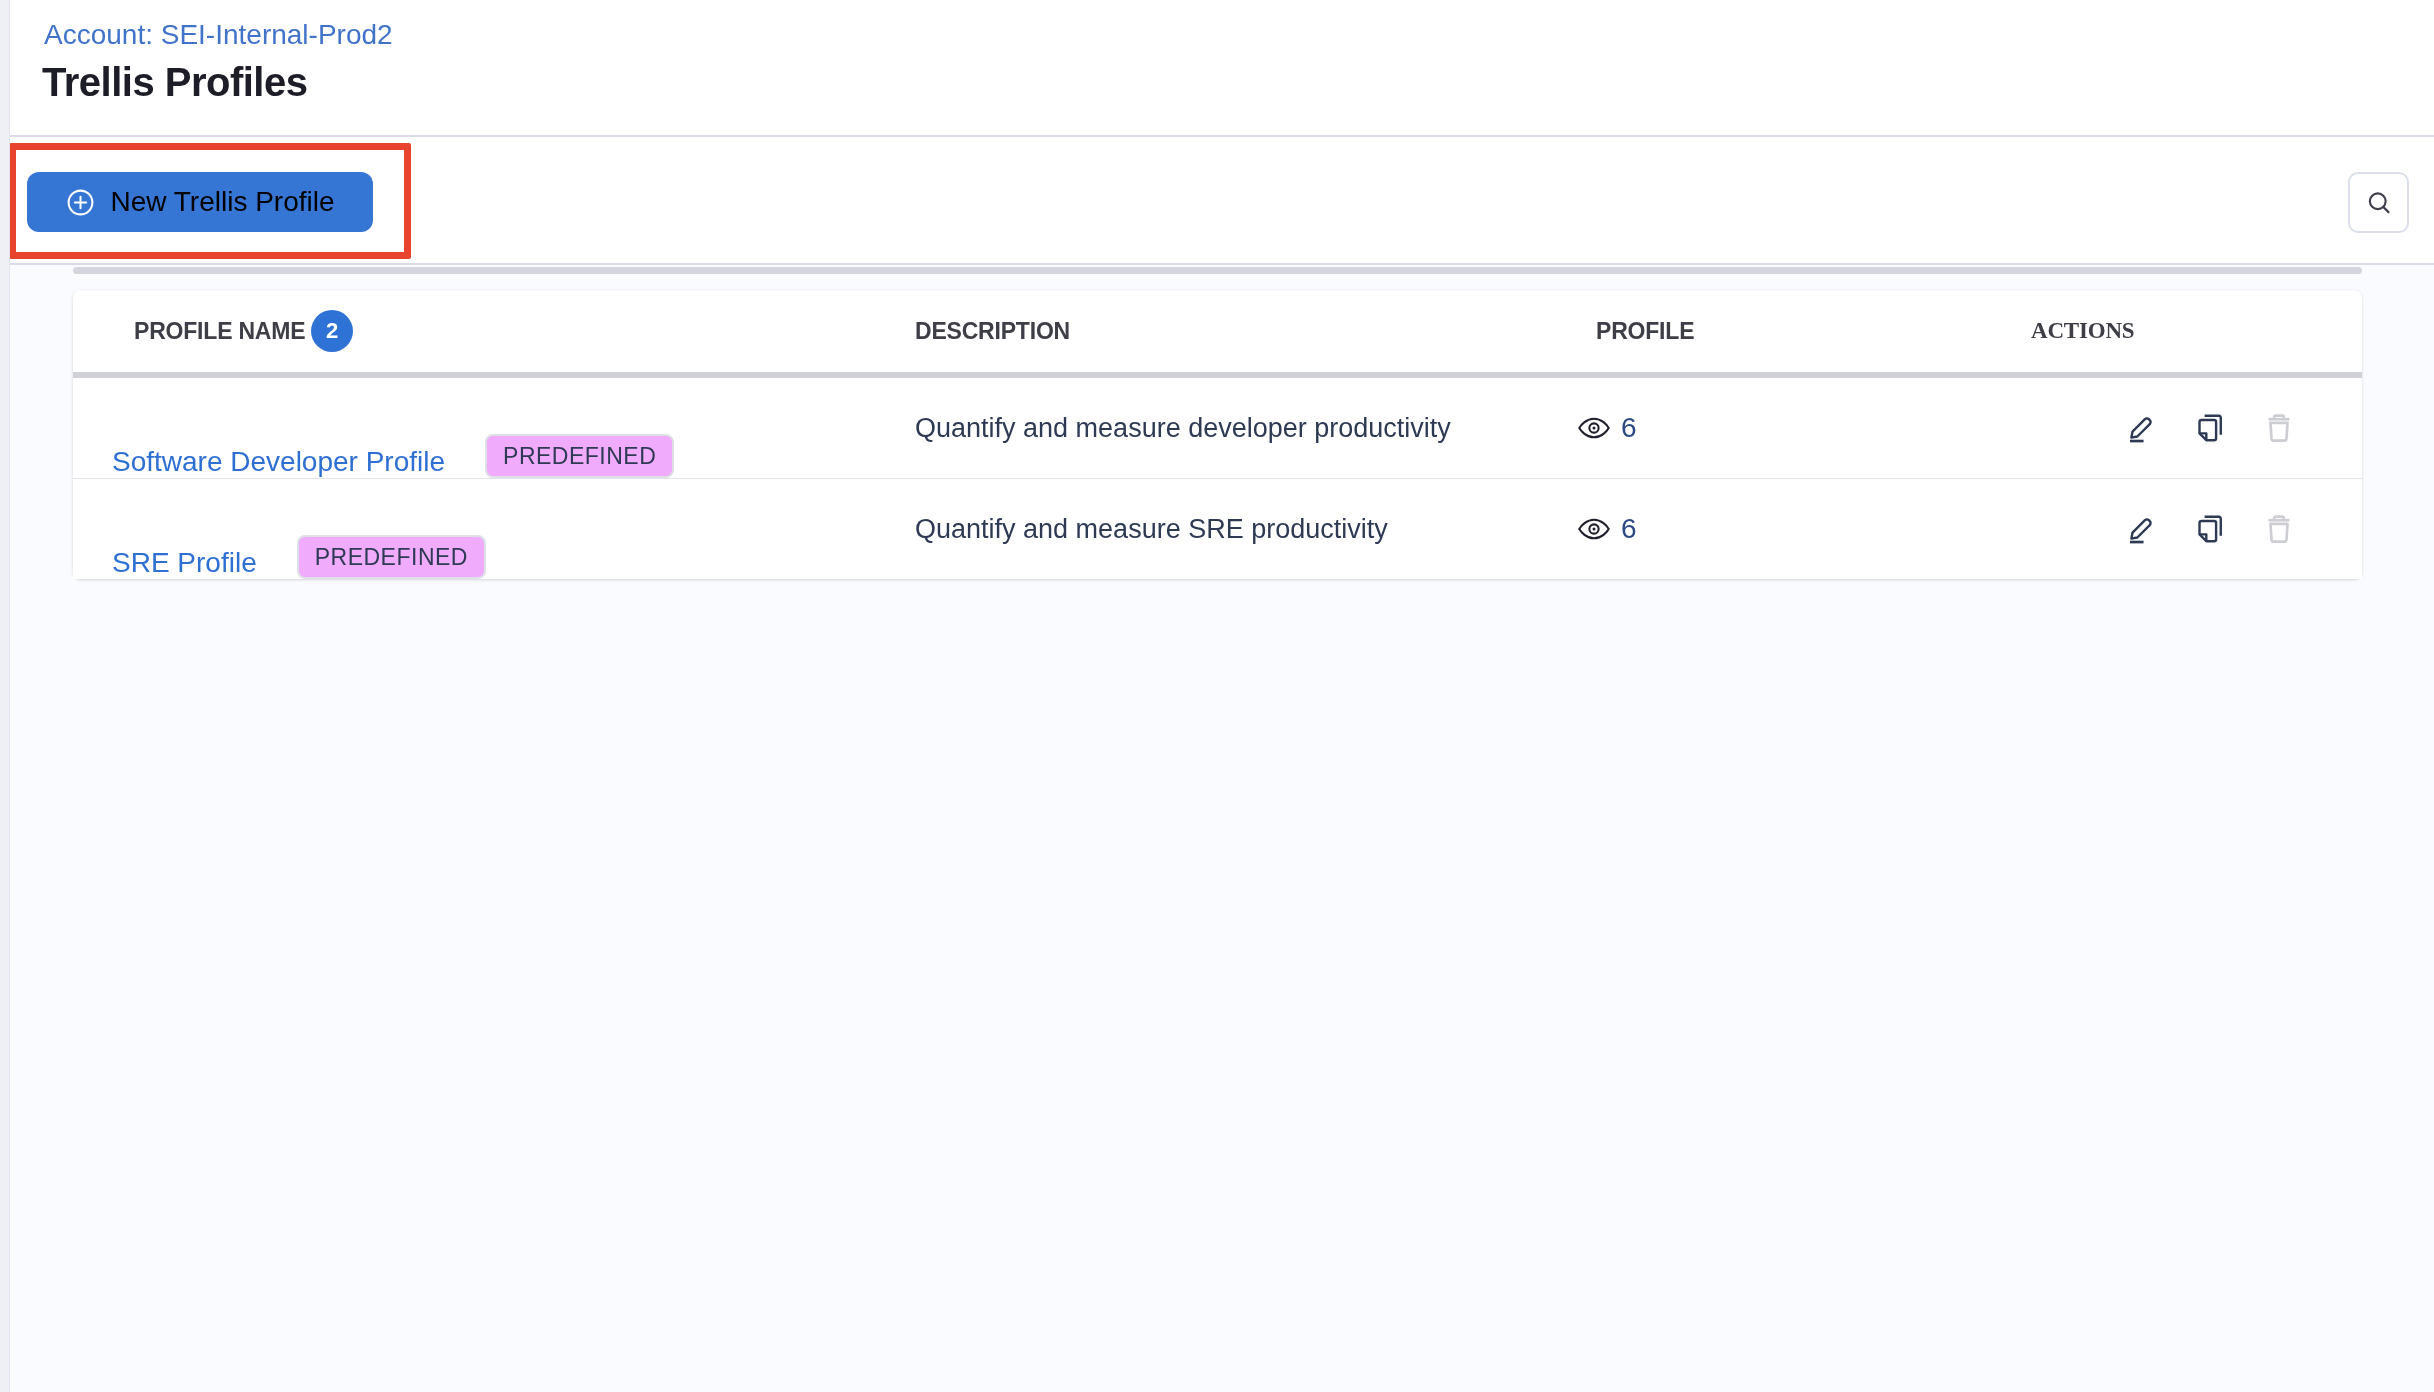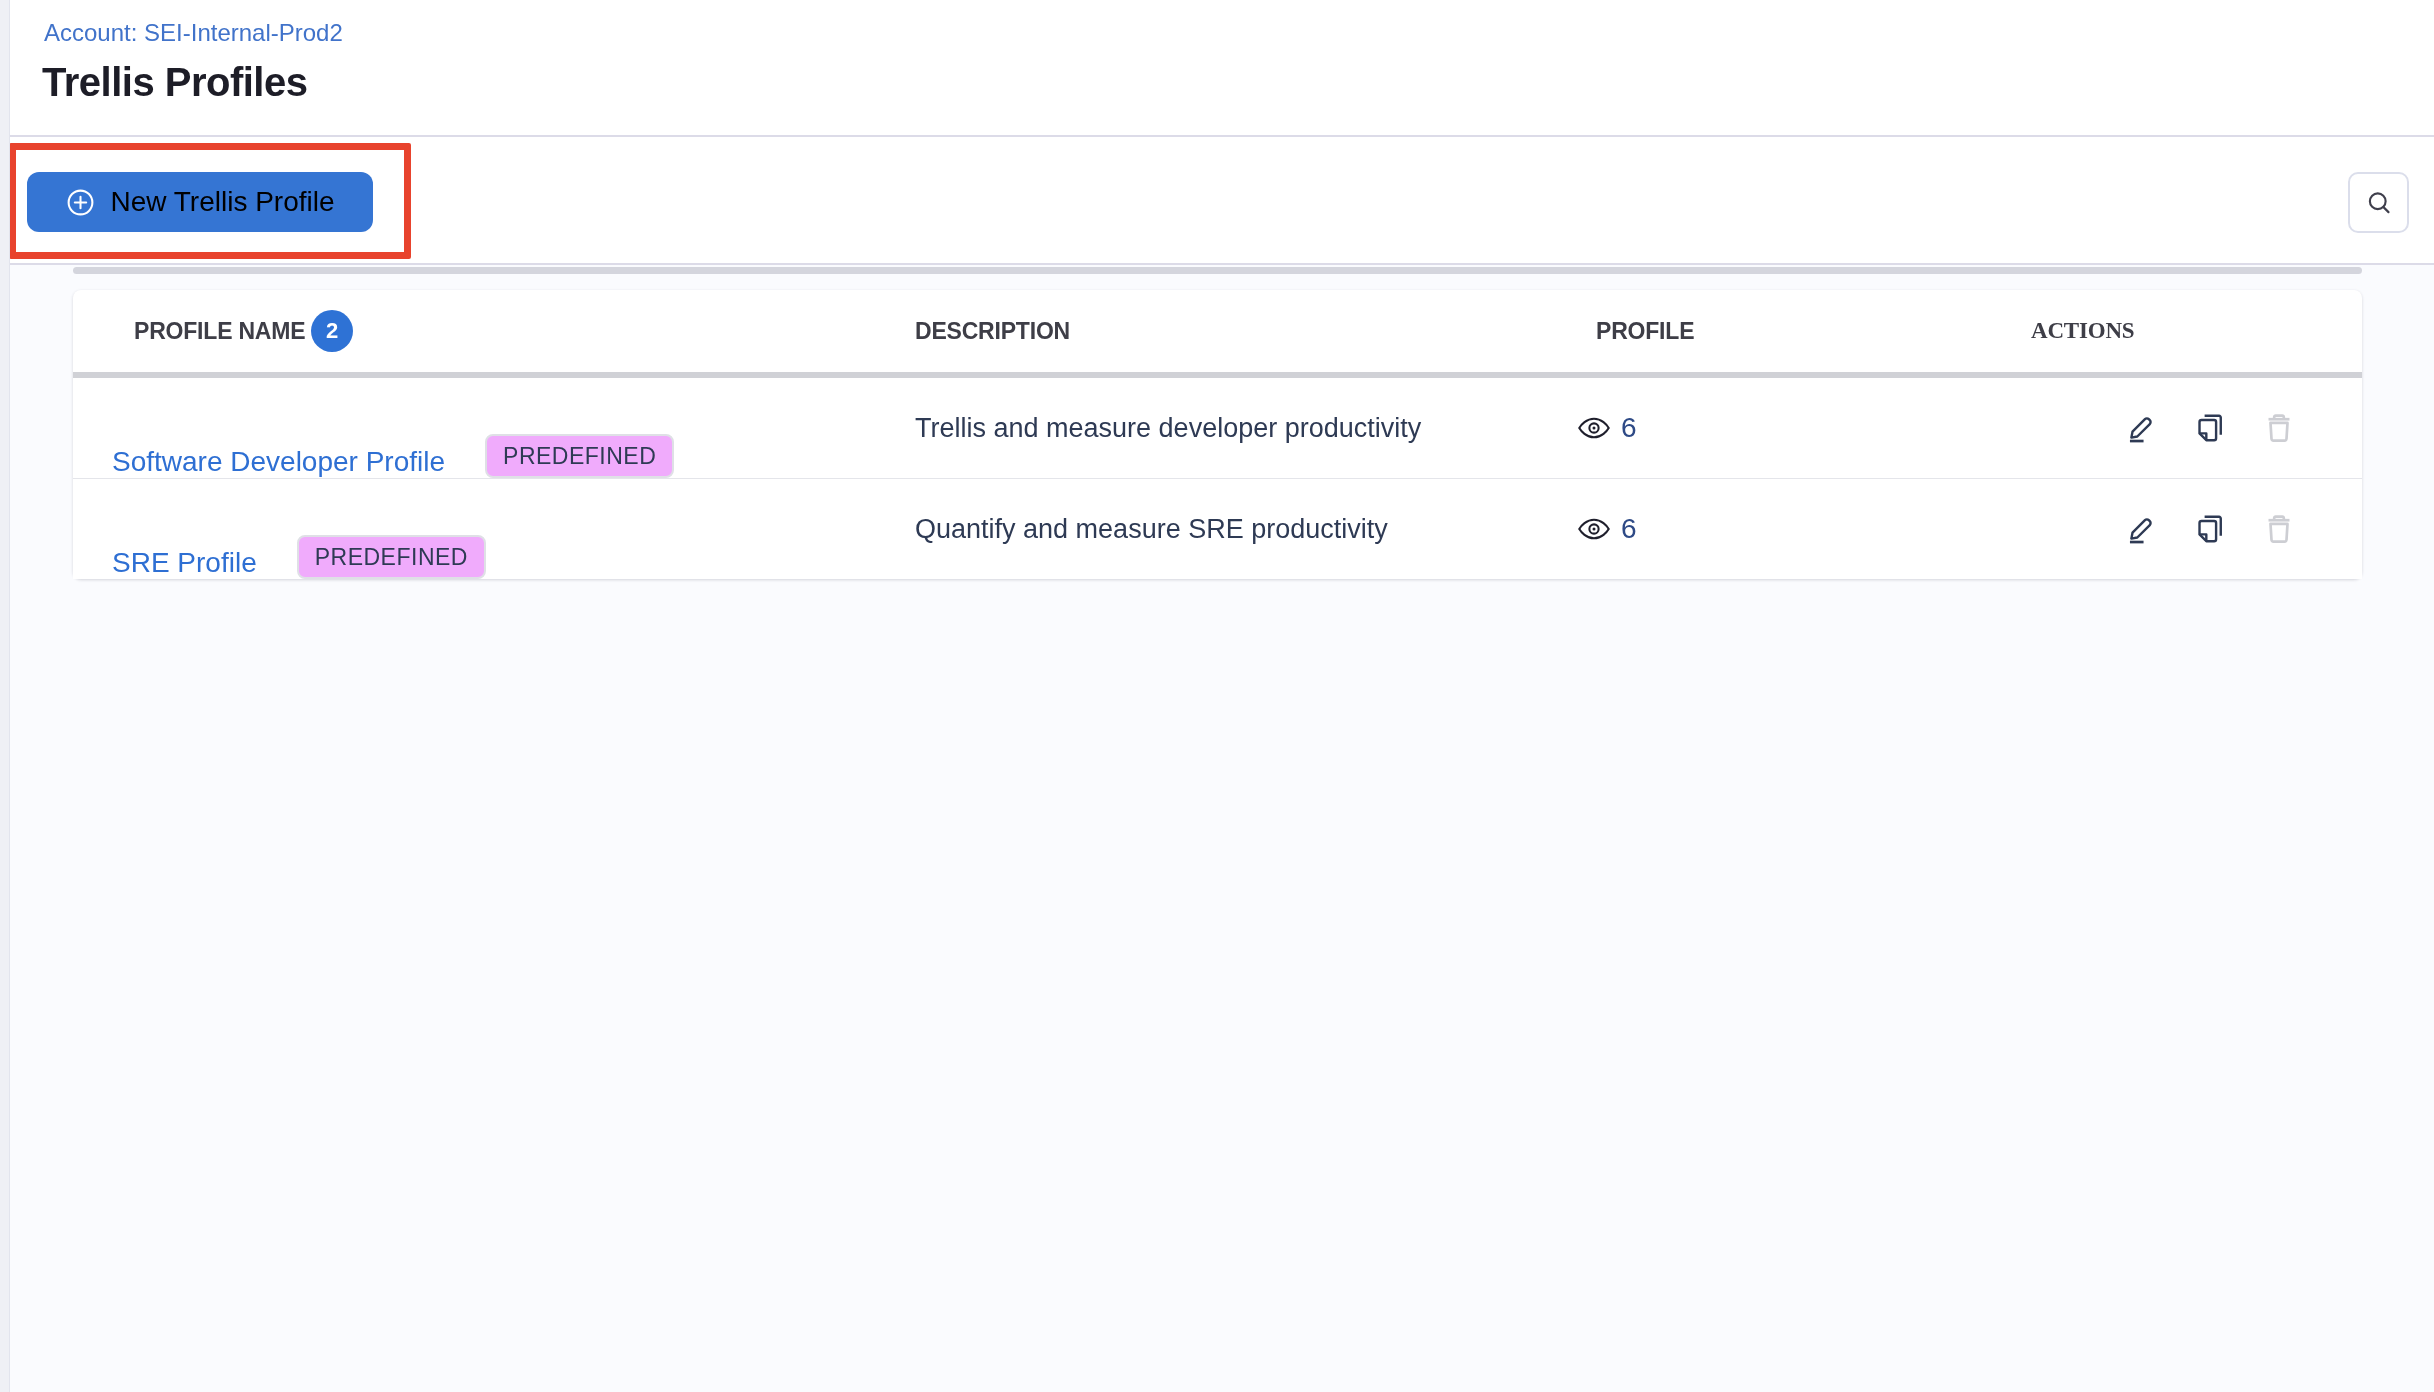--- a/index.html
+++ b/index.html
@@ -7,21 +7,21 @@
               font-family:"Liberation Sans", sans-serif; }
   .screen { position:relative; width:2434px; height:1392px; background:#ffffff; }
 
   
   .content-bg { position:absolute; left:0; top:265px; width:2434px; height:1127px;
                 background:#fafbfe; }
   .left-rail { position:absolute; left:0; top:0; width:10px; height:1392px;
                background:#eff0f5; border-right:1px solid #e2e4ed; z-index:6; }
 
   
-  .account-link { position:absolute; left:44px; top:19px; font-size:24px;
+  .account-link { position:absolute; left:44px; top:19px; font-size:28px;
                   color:var(--account-link); text-decoration:none; z-index:3; }
   .page-title { position:absolute; left:42px; top:60px; font-size:40px; font-weight:700;
                 color:#1d1d27; letter-spacing:-0.5px; z-index:3; }
   .divider { position:absolute; left:0; width:2434px; height:2px; background:#dcdbe8; }
   .divider-1 { top:135px; }
   .divider-2 { top:263px; }
 
   
   .annotation-box { position:absolute; left:9px; top:143px; width:402px; height:116px;
                     border:7px solid var(--annotation); border-radius:2px; z-index:5;
@@ -121,21 +121,21 @@
       <span class="hcell h-factors">PROFILE</span>
       <span class="hcell h-actions">ACTIONS</span>
     </div>
     <div class="thick-divider"></div>
     <div id="rows">
   <div class="row">
     <div class="name-wrap">
       <a class="name-link" href="#">Software Developer Profile</a>
       <span class="predef-badge">PREDEFINED</span>
     </div>
-    <span class="cell-desc">Trellis and measure developer productivity</span>
+    <span class="cell-desc">Quantify and measure developer productivity</span>
     <span class="cell-factors">
       <span style="display:flex;">
         <svg width="36" height="30" viewBox="0 0 26 22" fill="none" stroke="#1f1f2c" stroke-width="1.5">
           <path d="M13 4.2 C18.6 4.2 22.4 8.6 23.8 11 C22.4 13.4 18.6 17.8 13 17.8 C7.4 17.8 3.6 13.4 2.2 11 C3.6 8.6 7.4 4.2 13 4.2 Z"></path>
           <circle cx="13" cy="11" r="3.4"></circle>
           <circle cx="13" cy="11" r="1.1" fill="#1f1f2c" stroke="none"></circle>
         </svg>
       </span>
       <span class="factors-num">6</span>
     </span>

